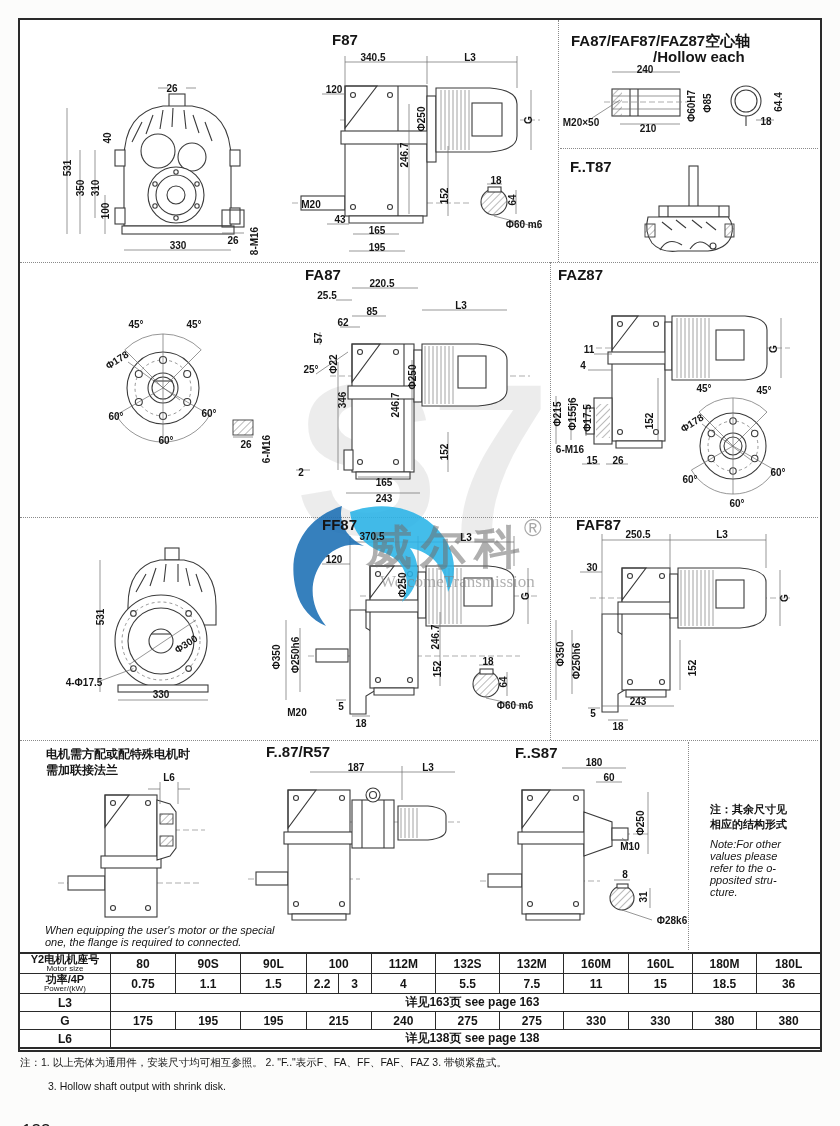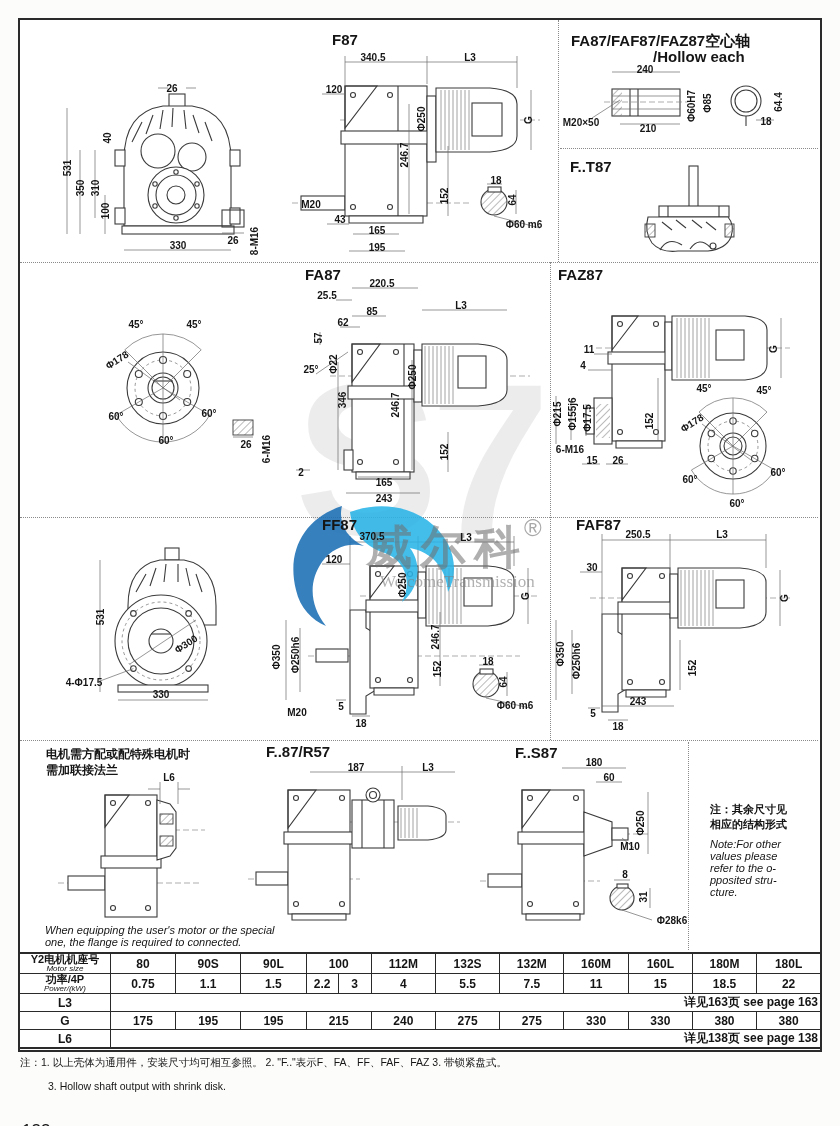--- a/index.html
+++ b/index.html
@@ -27,22 +27,22 @@
   .wm-reg{position:absolute;left:524px;top:514px;font-size:24px;color:#6f6f6f;opacity:.6;z-index:5;}
   .wm-sub{position:absolute;left:380px;top:572px;font-size:17px;color:#7d7d7d;opacity:.6;z-index:5;
           font-family:"Liberation Serif",serif;}
   .wm-swirl{position:absolute;left:280px;top:498px;z-index:4;opacity:.88;}
   table.spec{position:absolute;left:18px;top:952px;width:804px;border-collapse:collapse;z-index:7;background:#fff;
              table-layout:fixed;}
   table.spec td{border:1px solid #2a2a2a;text-align:center;font-weight:bold;font-size:12px;height:17px;padding:0 2px;
                 overflow:hidden;white-space:nowrap;}
   table.spec{border:2px solid #2a2a2a;}
   table.spec td .zh{font-size:11px;line-height:11px;}
-  table.spec td .en{font-size:8px;font-weight:normal;font-style:italic;line-height:8px;}
-  table.spec td.left{text-align:right;padding-left:16px;}
+  table.spec td .en{font-size:8px;font-weight:normal;line-height:8px;}
+  table.spec td.left{text-align:center;padding-left:16px;}
   .foot-zh{position:absolute;left:20px;top:1056px;font-size:10.5px;z-index:6;white-space:nowrap;}
   .foot-en{position:absolute;font-size:10.5px;z-index:6;white-space:nowrap;}
   .pagenum{position:absolute;left:22px;top:1086px;font-size:17px;z-index:6;margin-top:35px;}
 </style>
 </head>
 <body>
 
 <div class="page">
   <div class="frame"></div>
 
@@ -615,21 +615,21 @@
           <td>1.1</td>
           <td>1.5</td>
           <td>2.2</td>
           <td>3</td>
           <td>4</td>
           <td>5.5</td>
           <td>7.5</td>
           <td>11</td>
           <td>15</td>
           <td>18.5</td>
-          <td>22</td>
+          <td>36</td>
         </tr>
         <tr>
           <td>L3</td>
           <td colspan="12" class="left">详见163页  see page 163</td>
         </tr>
         <tr>
           <td>G</td>
           <td>175</td>
           <td>195</td>
           <td>195</td>

